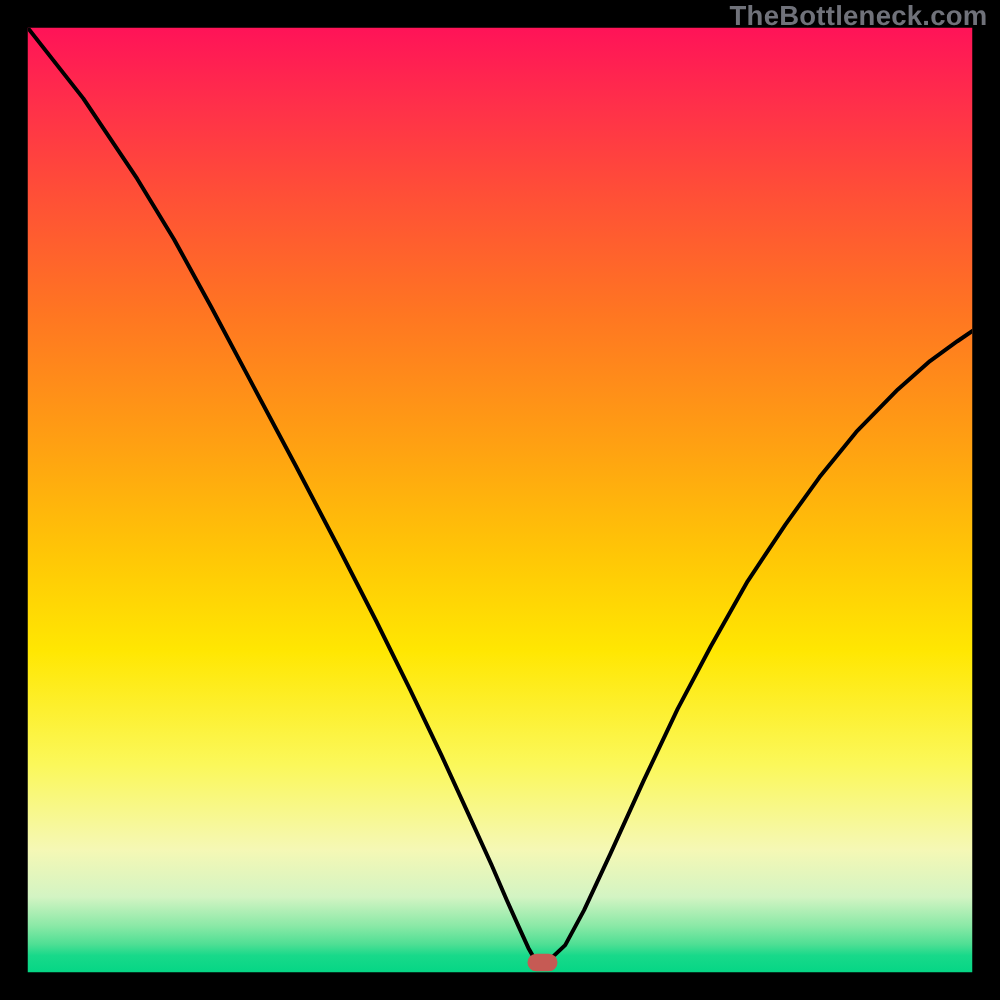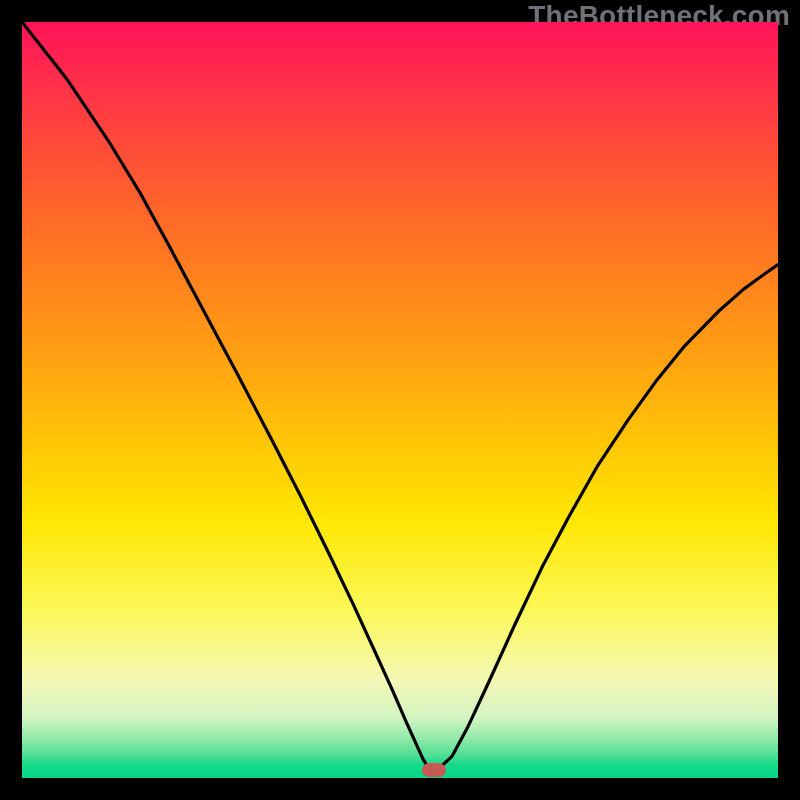--- a/index.html
+++ b/index.html
@@ -61,21 +61,21 @@
     height: 14px;
     border-radius: 7px;
     background: #c65a54;
     transform: translate(-50%, -50%);
   }
   .watermark {
     position: absolute;
     top: 0px;
     right: 10px;
     font-family: Arial, Helvetica, sans-serif;
-    font-size: 28px;
+    font-size: 22px;
     font-weight: 600;
     color: #70727a;
     letter-spacing: 0.2px;
   }
 </style>
 </head>
 <body>
 
 <div class="stage">
   <div class="watermark">TheBottleneck.com</div>

